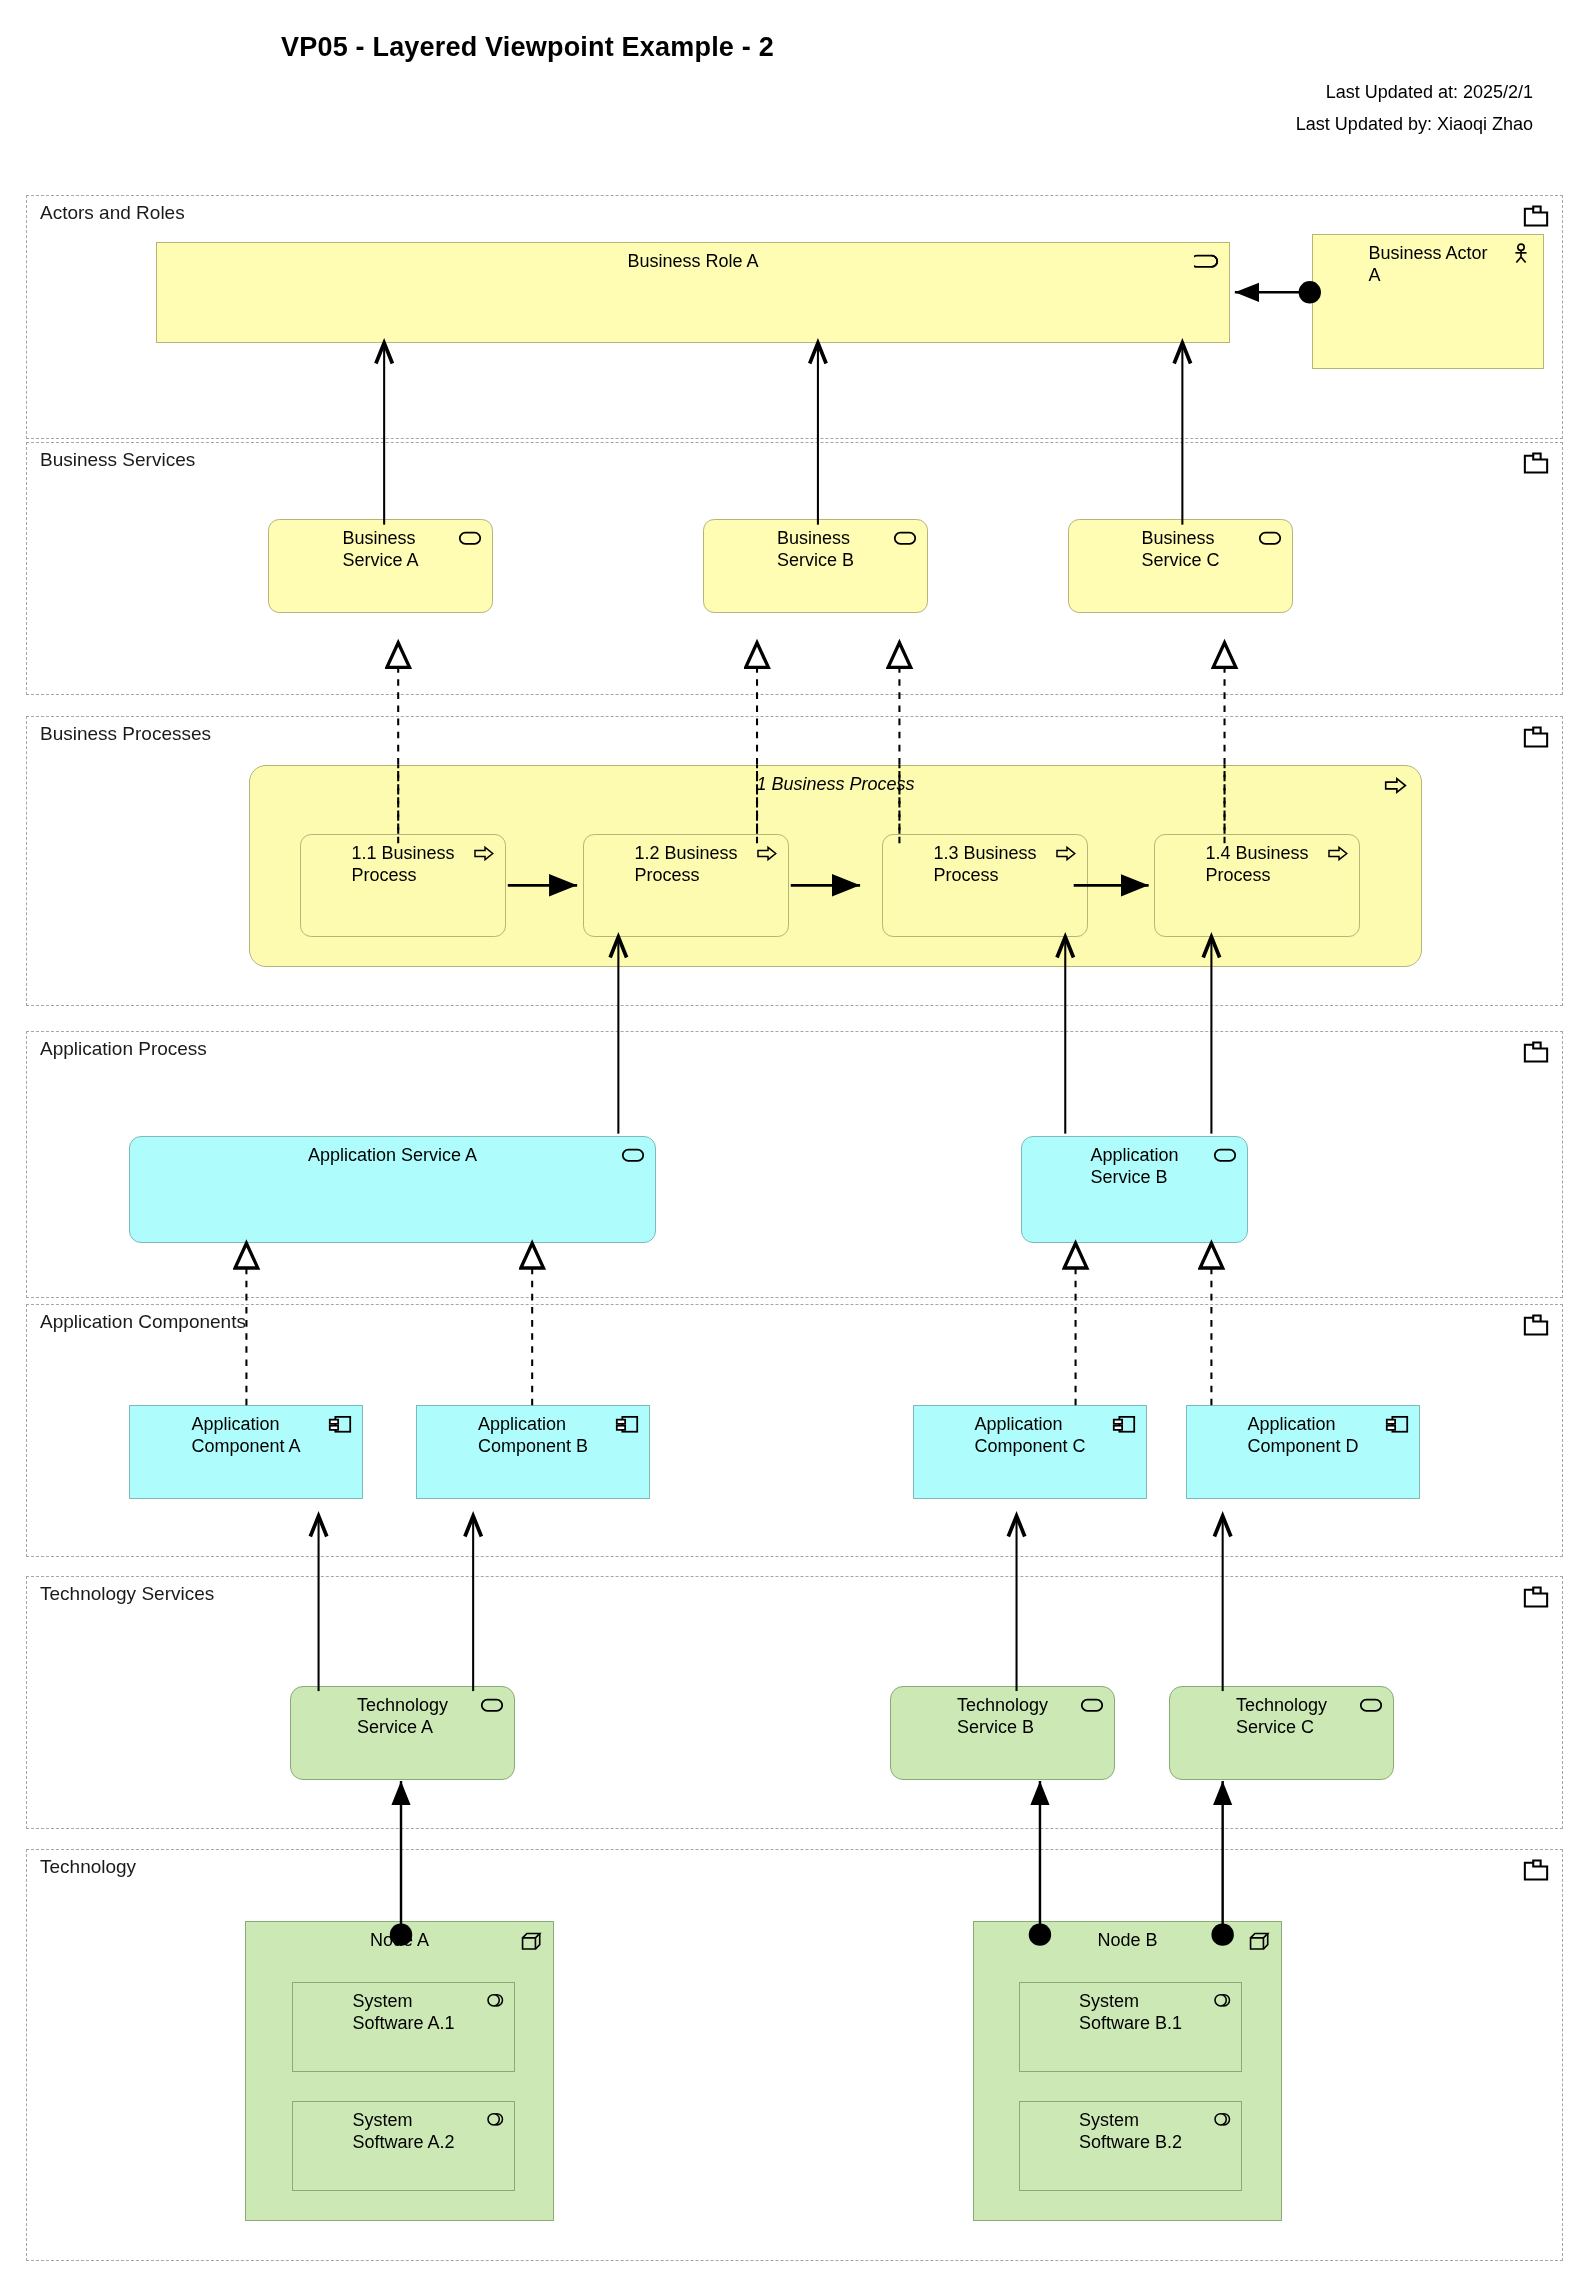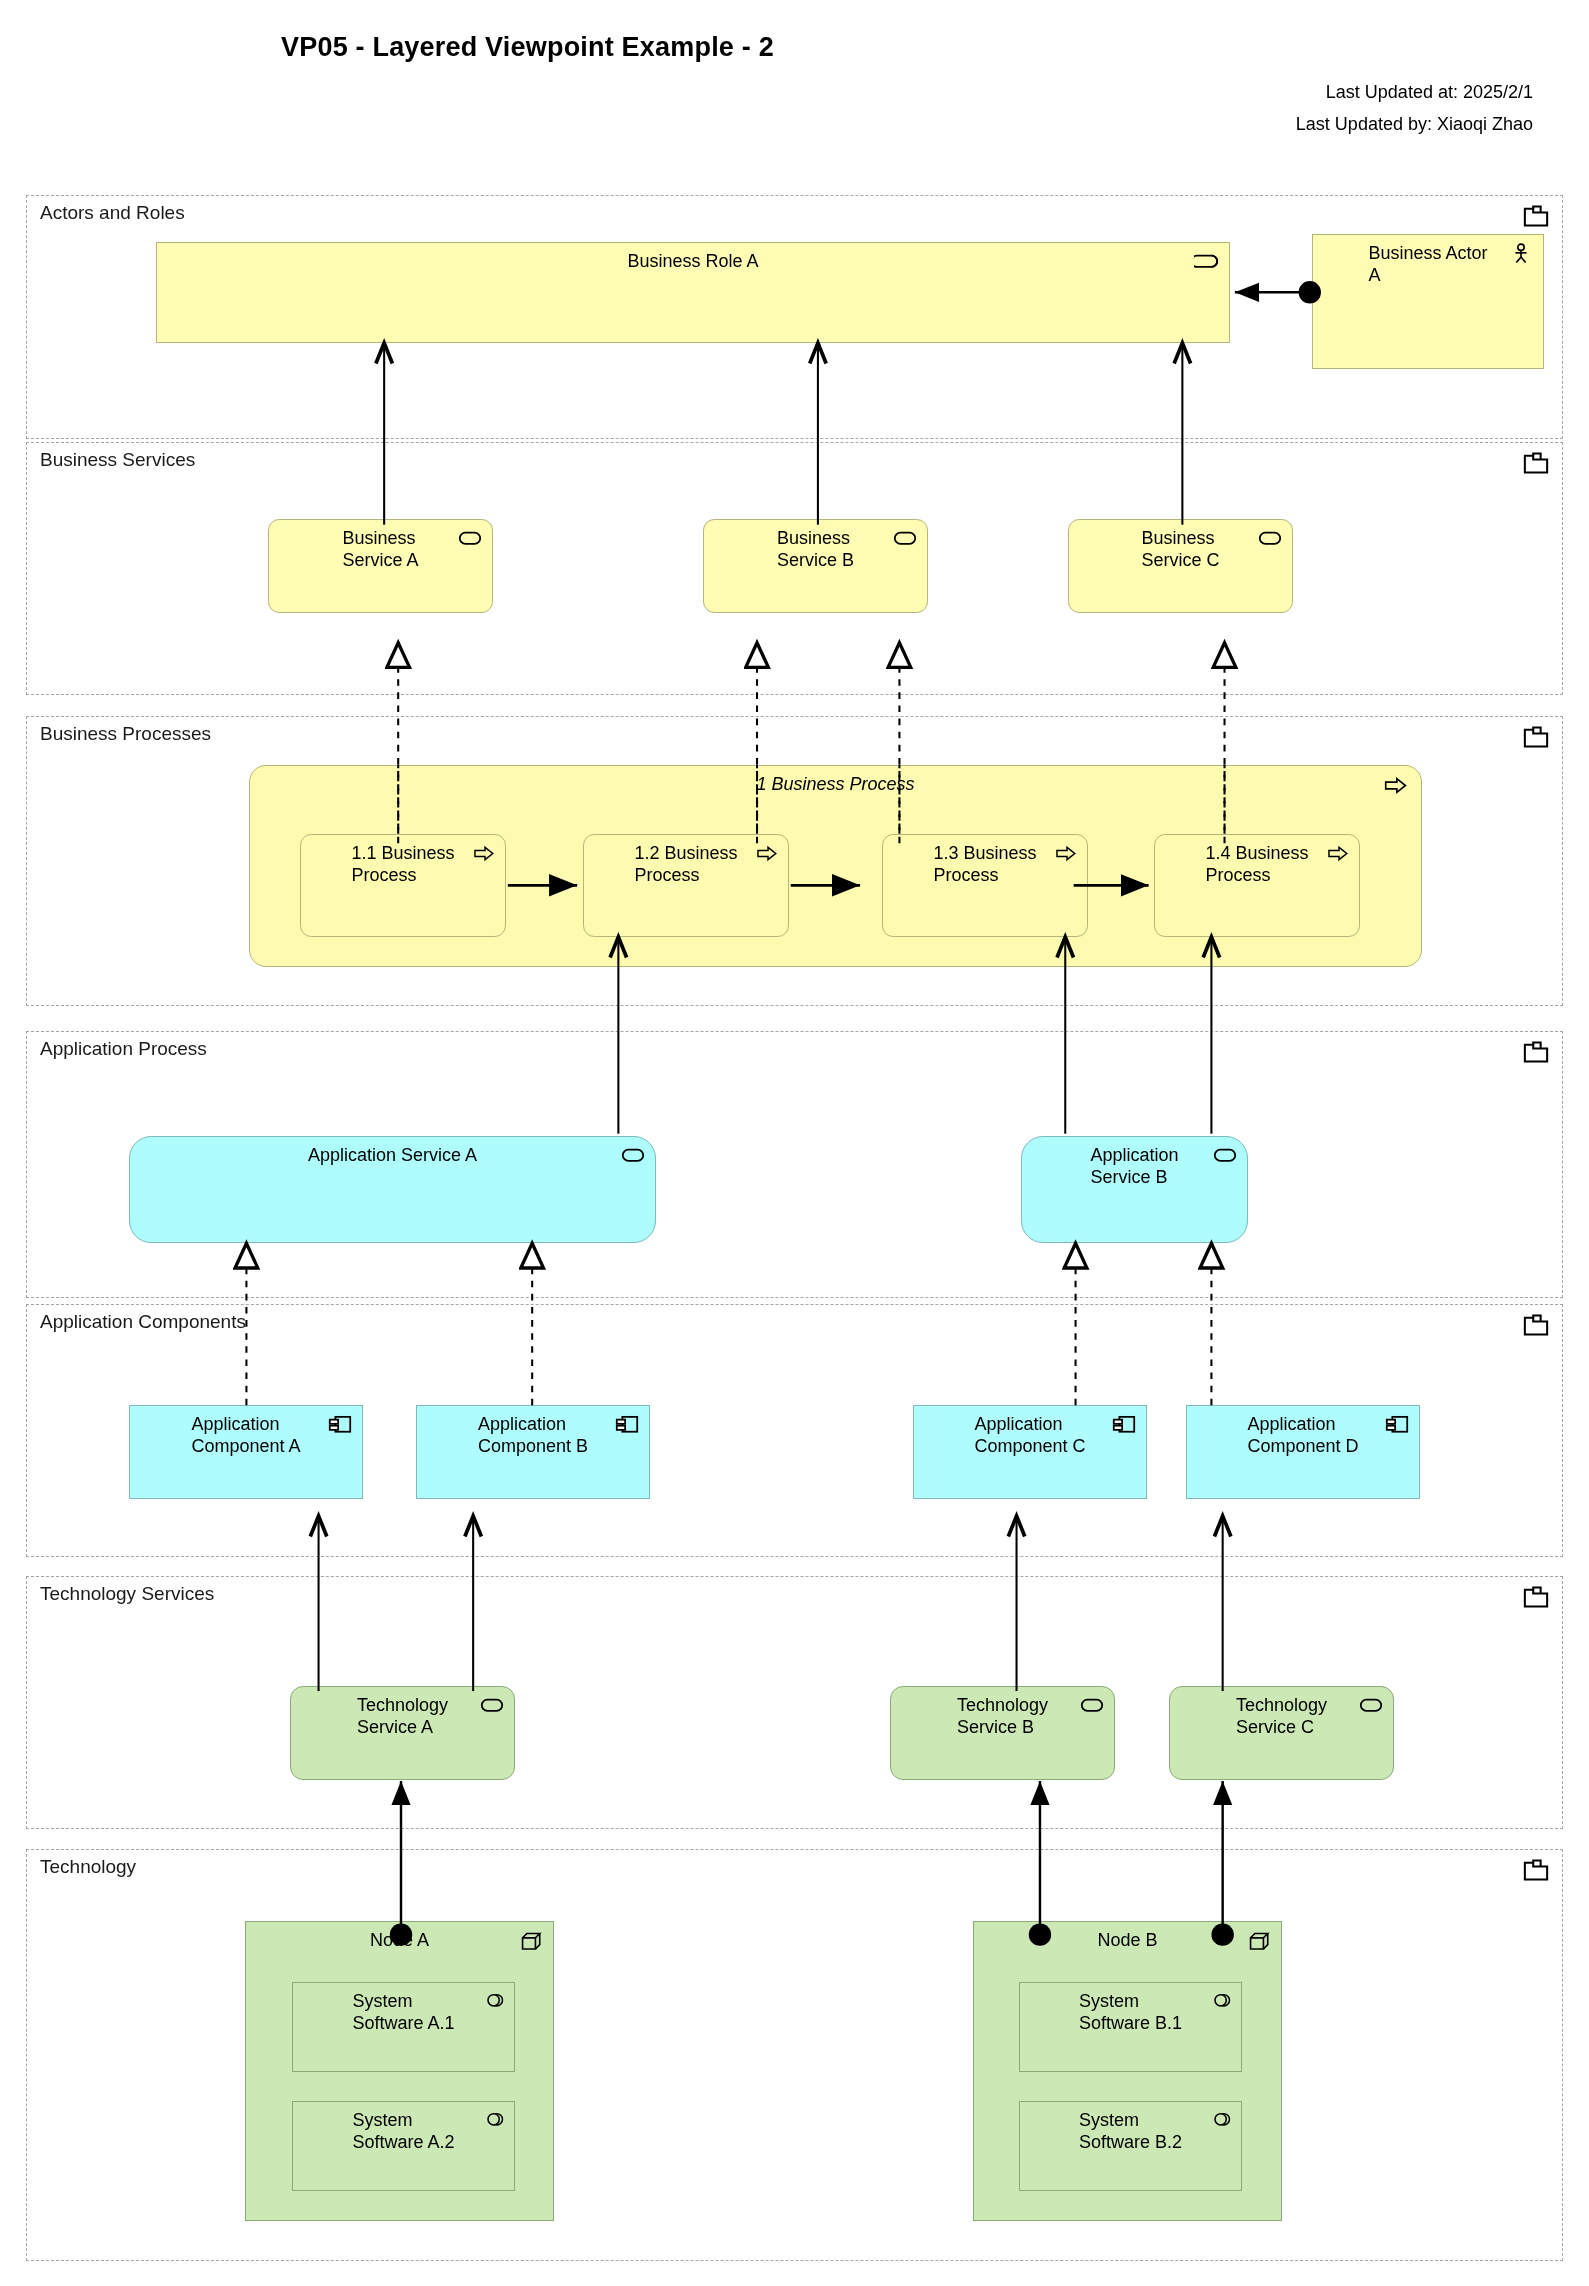--- a/index.html
+++ b/index.html
@@ -99,21 +99,21 @@
     background: #fdfbb0;
     border: 1.5px solid #b5b57a;
     border-radius: 11.2px;
   }
 
   
   .app {
     background: #aefcfc;
     border: 1.5px solid #7fbaba;
   }
-  .app-round { border-radius: 22px; }
+  .app-round { border-radius: 12px; }
   .app-sharp { border-radius: 0; }
 
   
   .tech {
     background: #cbe8b5;
     border: 1.5px solid #8aab78;
   }
   .tech-round { border-radius: 13px; }
   .tech-sharp { border-radius: 0; }
   .tech-sub {

